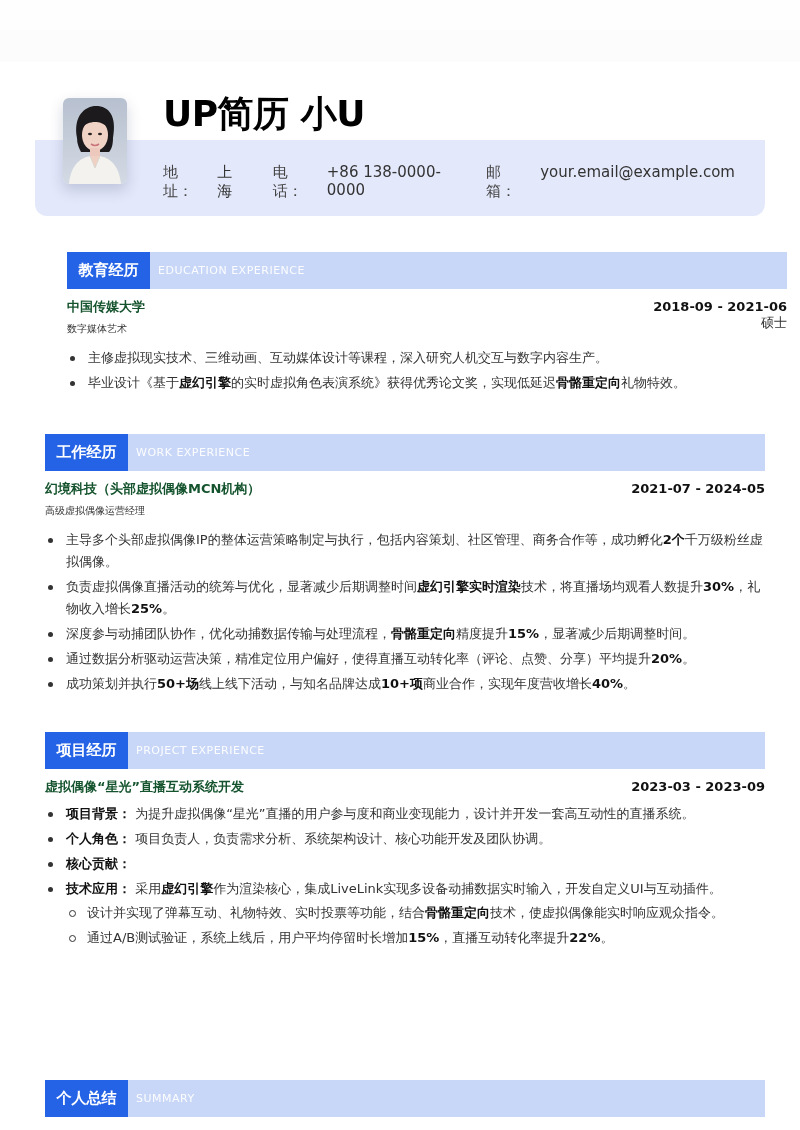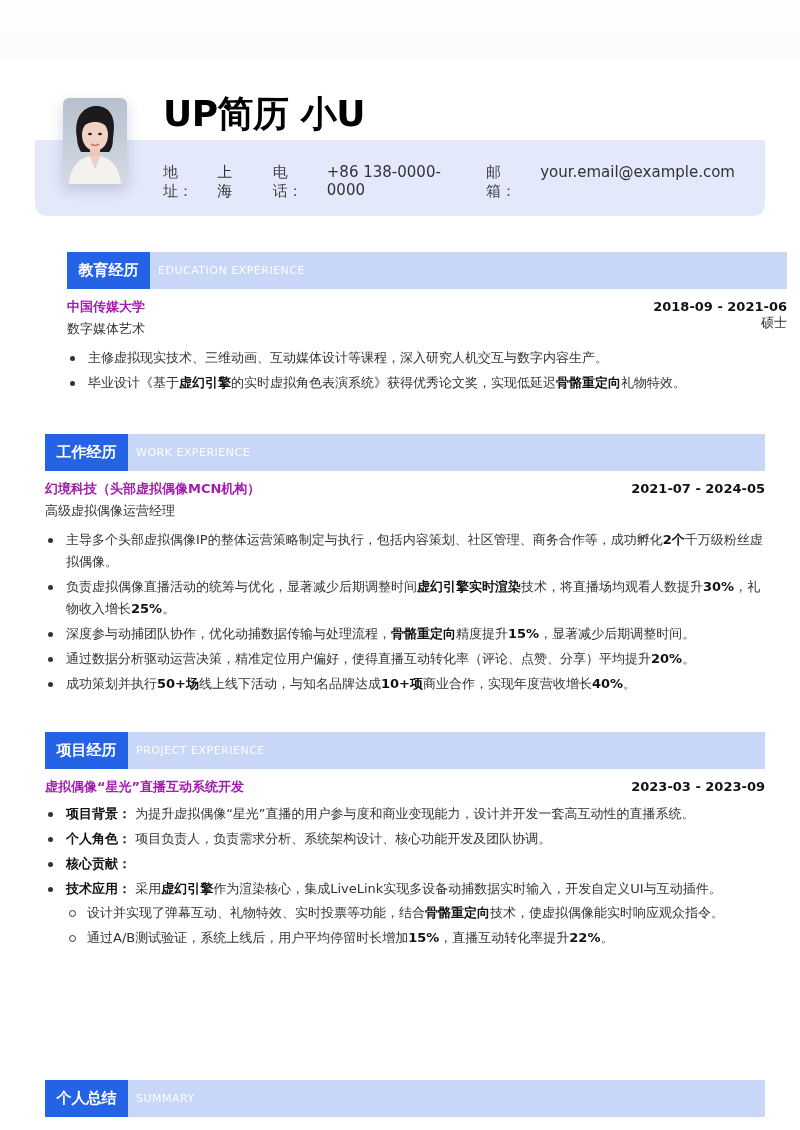--- a/index.html
+++ b/index.html
@@ -19,23 +19,23 @@
   .contact .lbl { color: #444; margin-right: 16px; }
   .contact .val { margin-right: 30px; }
 
   .section { position: absolute; left: 45px; width: 720px; }
   .sec-bar { height: 37px; background: #c8d7f7; display: flex; align-items: center; }
   .sec-title { height: 37px; width: 83px; background: #2563e6; color: #fff; font-size: 15px; font-weight: bold;
     display: flex; align-items: center; justify-content: center; }
   .sec-en { color: #ffffff; font-size: 11px; margin-left: 8px; letter-spacing: 0.5px; opacity: 0.95; }
 
   .row { display: flex; justify-content: space-between; font-size: 13px; line-height: 18px; }
-  .org { font-weight: bold; color: #a21caf; }
+  .org { font-weight: bold; color: #14532d; }
   .date { font-weight: bold; color: #111; }
-  .sub { font-size: 13px; color: #333; line-height: 18px; }
+  .sub { font-size: 10px; color: #333; line-height: 18px; }
   .sub-right { font-size: 13px; color: #333; text-align: right; line-height: 18px; }
 
   ul.bullets { list-style: none; margin-top: 8px; }
   ul.bullets li { position: relative; padding-left: 21px; font-size: 13px; line-height: 22px; color: #333; margin-bottom: 3px; }
   ul.bullets li::before { content: ""; position: absolute; left: 3px; top: 9px; width: 5px; height: 5px; border-radius: 50%; background: #333; }
   ul.sub-bullets { list-style: none; margin-top: 4px; }
   ul.sub-bullets li { position: relative; padding-left: 21px; font-size: 13px; line-height: 22px; color: #333; margin-bottom: 3px; }
   ul.sub-bullets li::before { content: ""; position: absolute; left: 3px; top: 8px; width: 5px; height: 5px; border-radius: 50%; border: 1px solid #333; background: transparent; }
   b { color: #111; }
 </style>

